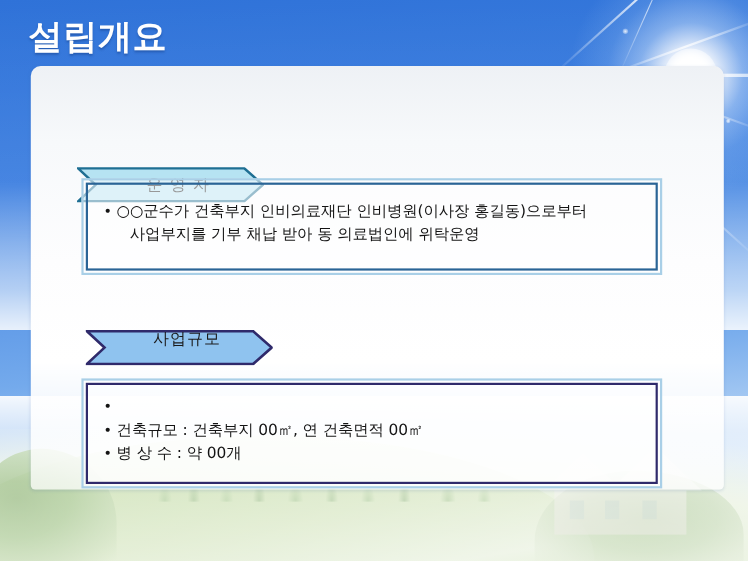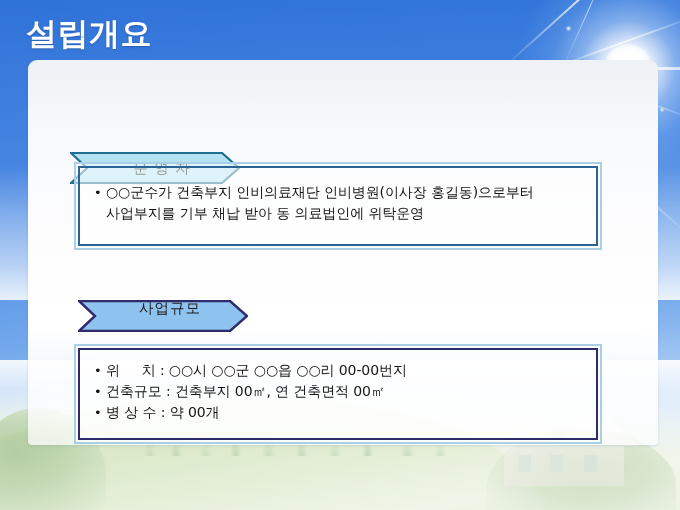--- a/index.html
+++ b/index.html
@@ -204,21 +204,21 @@
     line-height: 21px;
     letter-spacing: -0.1px;
     white-space: pre;
   }
   .line .bullet {
     width: 12px;
     flex: none;
     font-size: 13px;
     color: #141414;
   }
-  .line .cont { margin-left: 0; }
+  .line .cont { margin-left: 12px; }
 </style>
 </head>
 <body>
 
 <div id="slide">
 
   <div class="bg-layer">
     <div class="sky-light"></div>
 
     <div>
@@ -286,21 +286,20 @@
       <polygon points="1,1 152,1 169,16 152,31 1,31 17,16" fill="#8fc3ef" stroke="#2f2a6b" stroke-width="2.4" stroke-linejoin="miter"></polygon>
     </svg>
     <span class="label">사업규모</span>
   </div>
 
   <div class="textbox" id="box-scale">
     <div class="inner">
       <div class="lines">
         <div class="line">
           <span class="bullet">•</span>
-          <span>위     치 : ○○시 ○○군 ○○읍 ○○리 00-00번지</span>
         </div>
         <div class="line">
           <span class="bullet">•</span>
           <span>건축규모 : 건축부지 00㎡, 연 건축면적 00㎡</span>
         </div>
         <div class="line">
           <span class="bullet">•</span>
           <span>병 상 수 : 약 00개</span>
         </div>
       </div>

